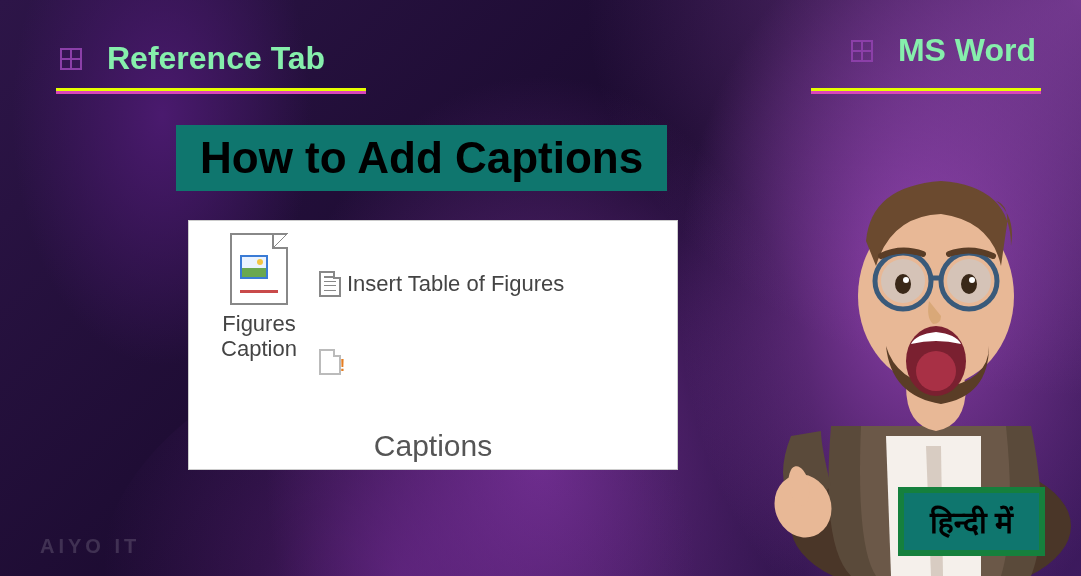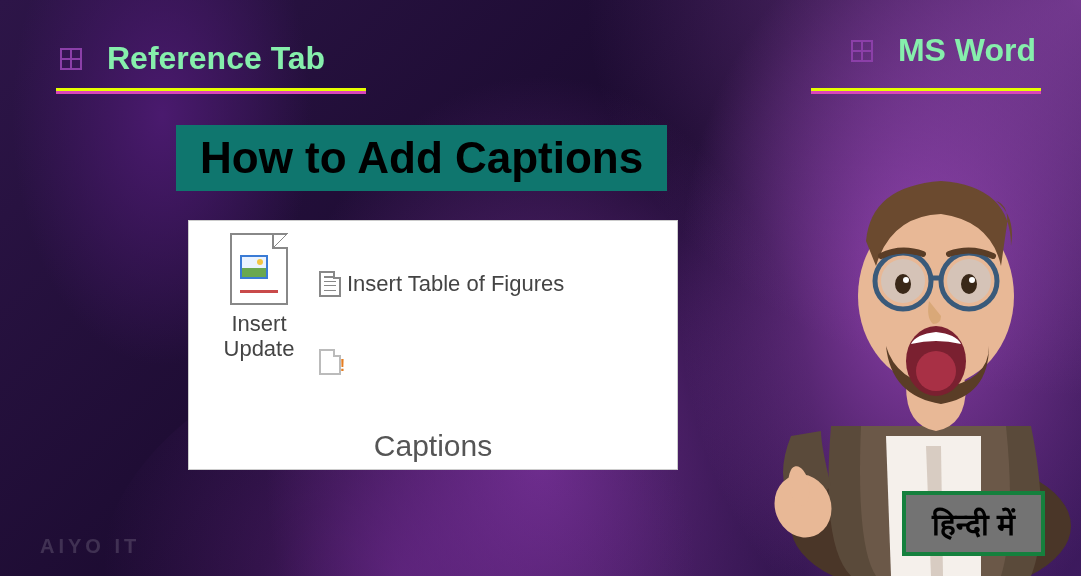--- a/index.html
+++ b/index.html
@@ -197,22 +197,22 @@
       position: absolute;
       bottom: 18px; left: 40px;
       color: rgba(255,255,255,0.15);
       font-size: 20px;
       font-weight: bold;
       letter-spacing: 4px;
     }
     .hindi-box {
       position: absolute;
       bottom: 20px; right: 36px;
-      background: #737373;
-      border: 4px solid #15803d;
+      background: #0f766e;
+      border: 6px solid #15803d;
       padding: 8px 26px;
       font-size: 30px;
       font-weight: bold;
       color: #000;
     }
   </style>
 </head>
 <body>
 
 <div class="bg-swirl"></div>
@@ -235,21 +235,21 @@
 
 <div class="ribbon">
   <div class="ribbon-left">
     <div class="caption-icon">
       <div class="caption-icon-fold"></div>
       <div class="caption-icon-pic">
           <div class="caption-icon-sun"></div>
         </div>
       <div class="caption-icon-line"></div>
     </div>
-    <div class="ribbon-left-label">Insert Update</div>
+    <div class="ribbon-left-label">Figures Caption</div>
   </div>
   <div class="ribbon-right">
     <div class="ribbon-item">
       <div class="mini-icon">
         <div class="doc-lines">
             <div class="doc-lines-fold"></div>
           </div>
       </div>
       <span>Insert Table of Figures</span>
     </div>

